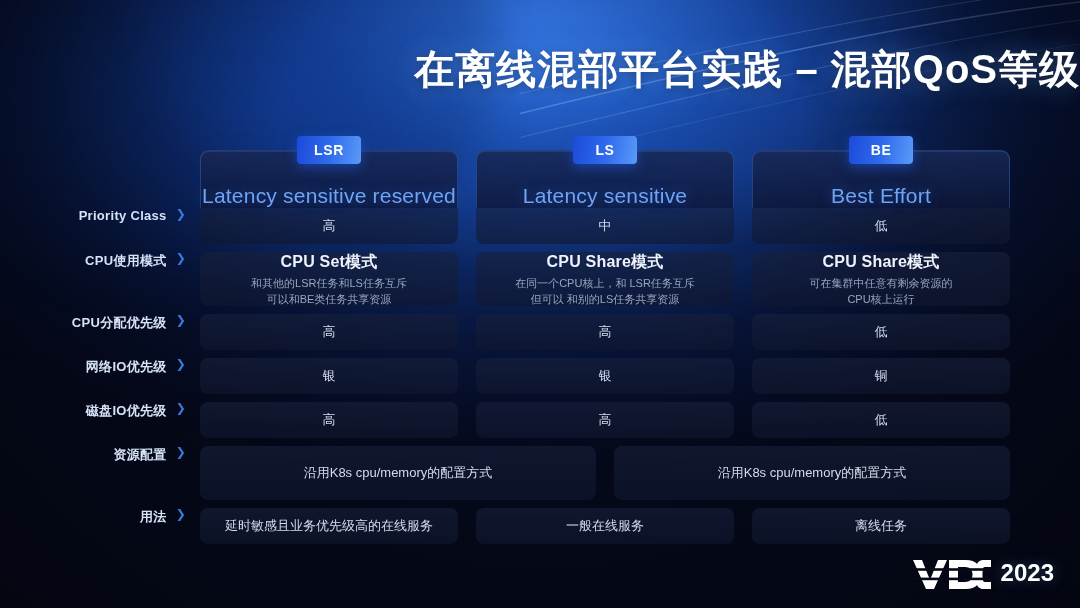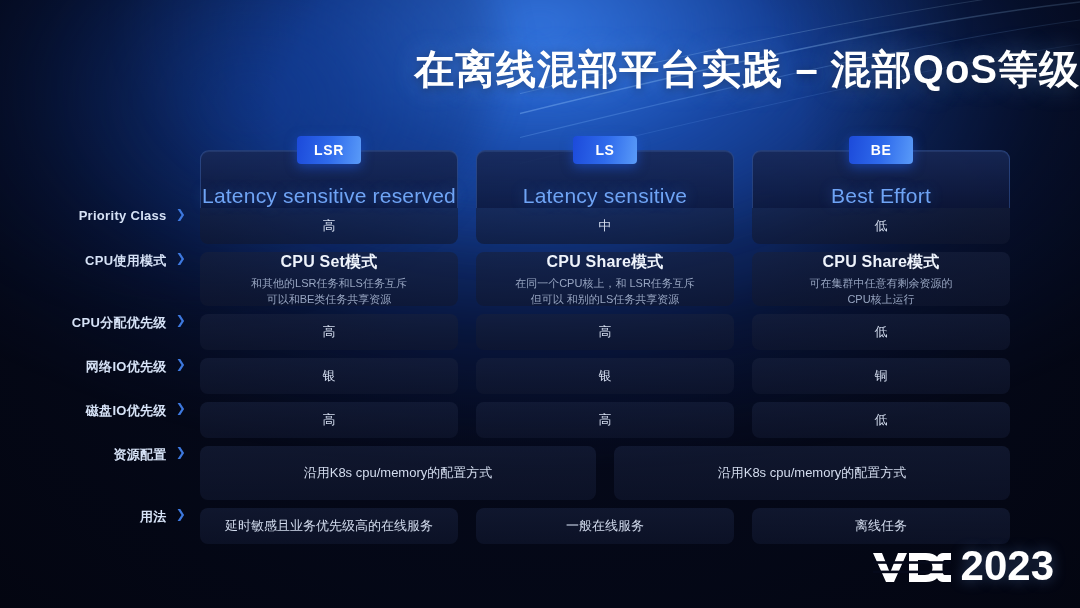--- a/index.html
+++ b/index.html
@@ -108,21 +108,21 @@
 
   
   .row.first .cell{ border-radius:0 0 8px 8px; }
 
   
   #logo{
     position:absolute; right:26px; bottom:18px;
     display:flex; align-items:center; gap:10px;
   }
   #logo .year{
-    font-size:42px; font-weight:700; color:#fff; letter-spacing:0px;
+    font-size:24px; font-weight:700; color:#fff; letter-spacing:0px;
     text-shadow:0 0 14px rgba(120,175,255,.35);
   }
 </style>
 </head>
 <body>
 
 <div id="bg">
   <div class="glow-main"></div>
   <div class="glow-core"></div>
   <div class="glow-left"></div>

